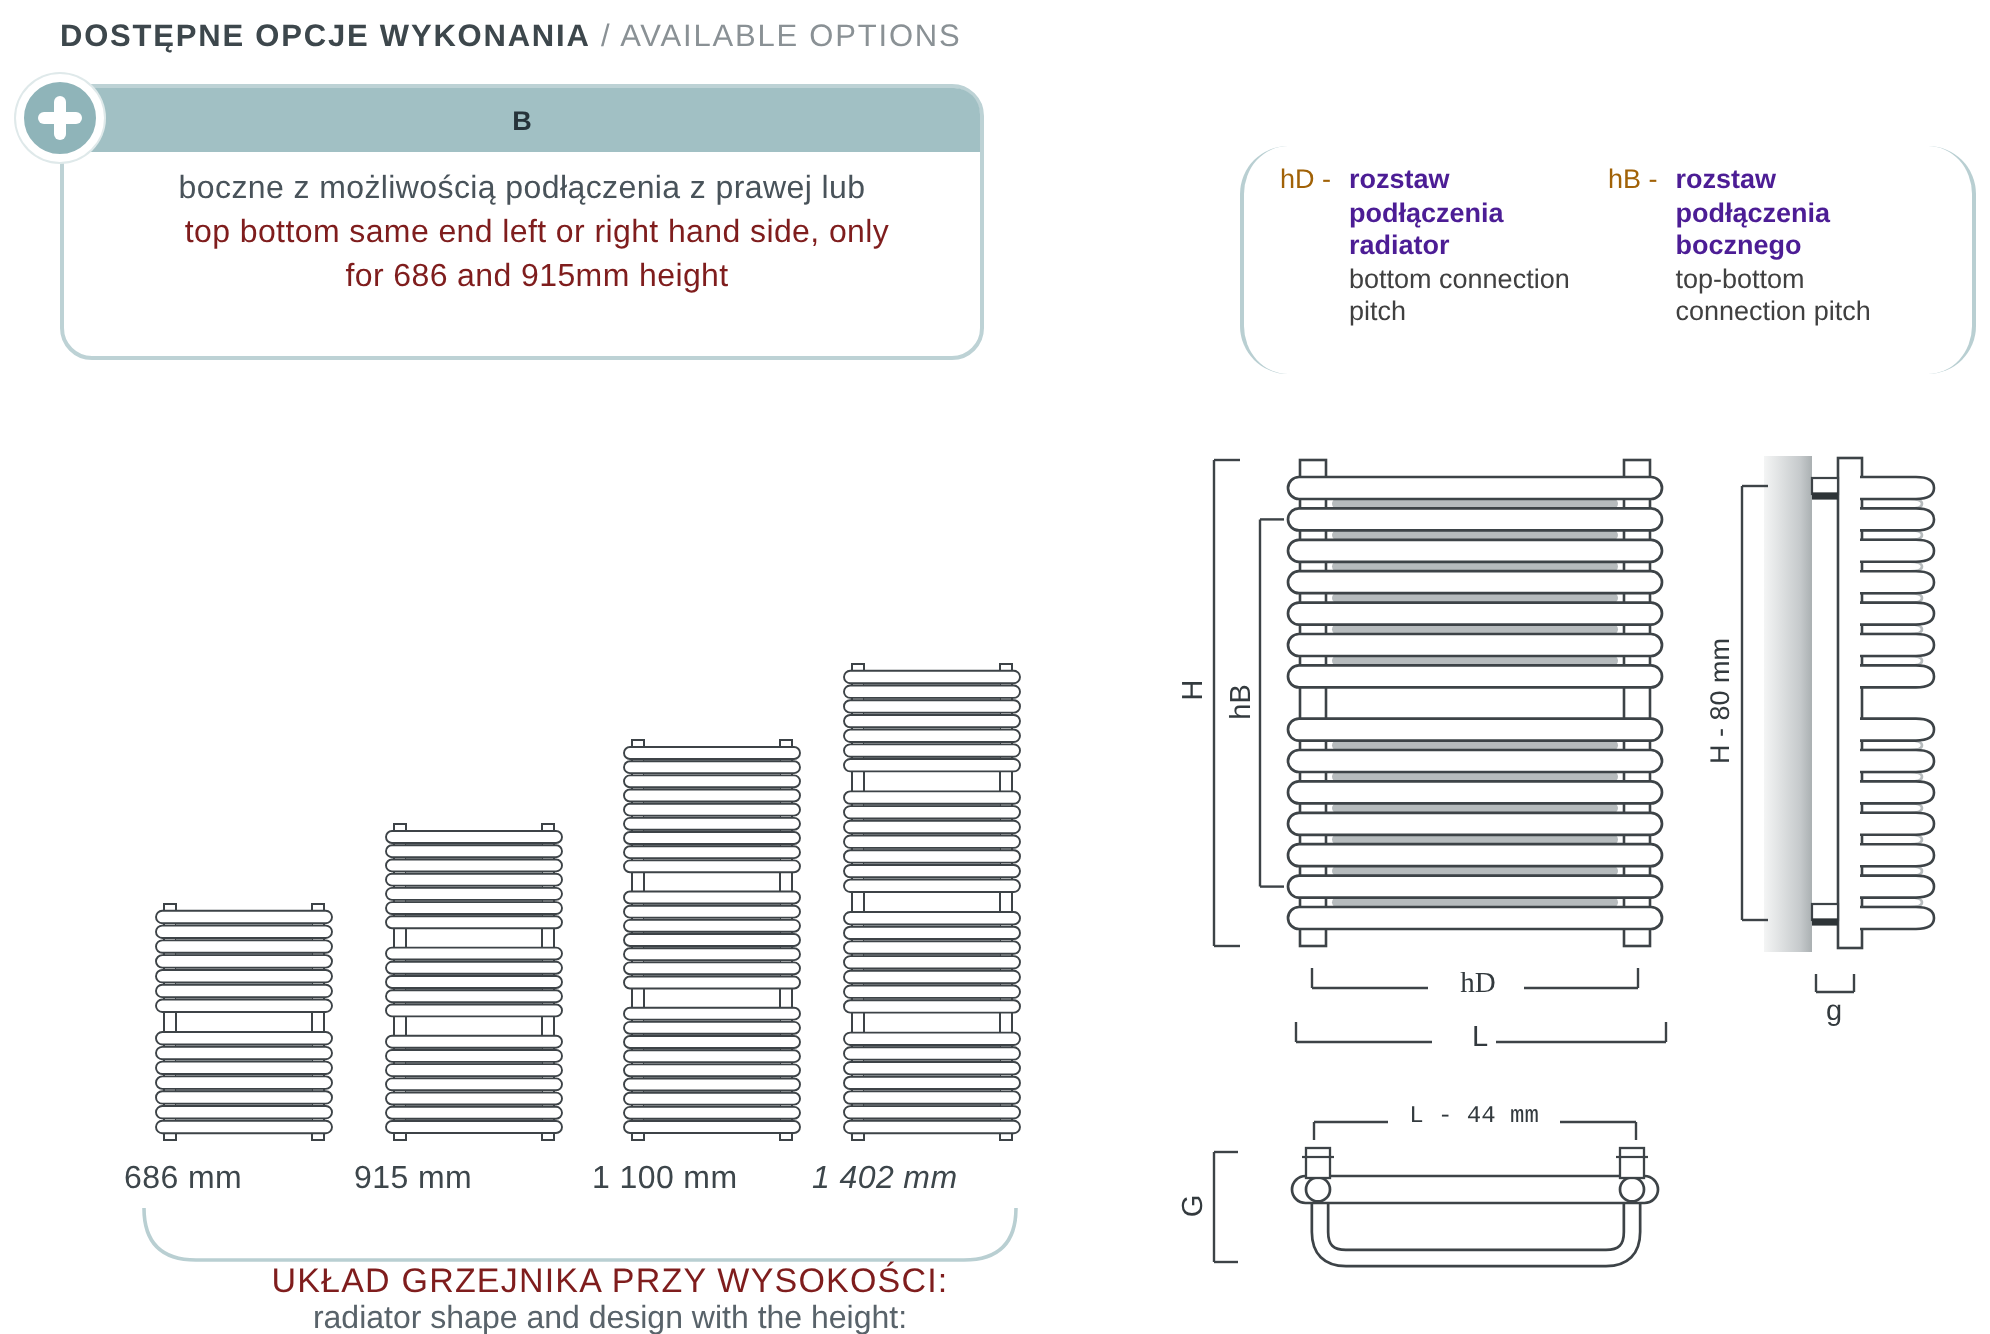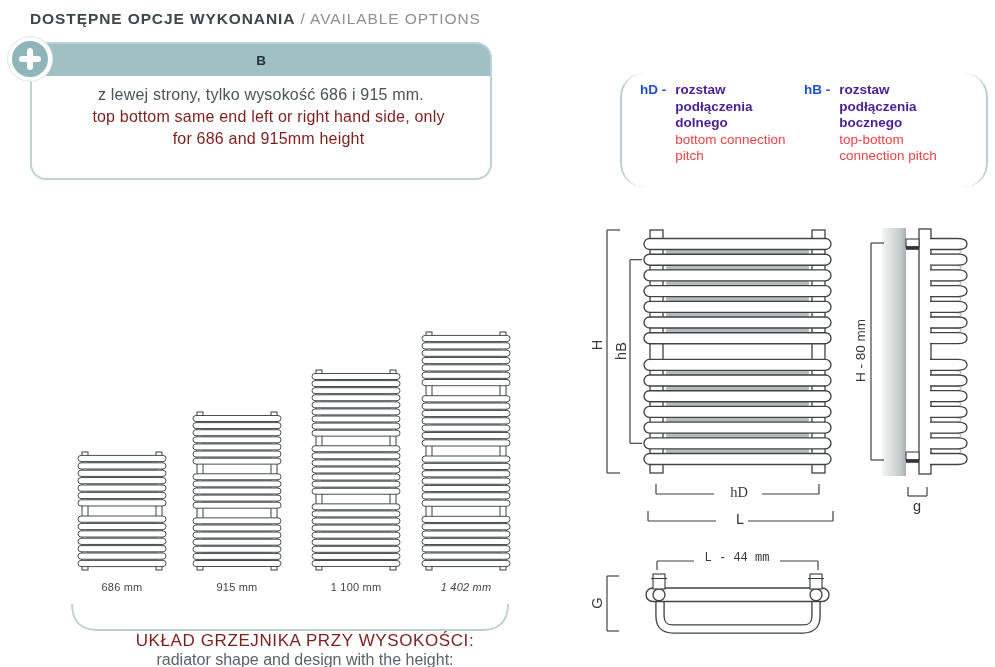--- a/index.html
+++ b/index.html
@@ -24,27 +24,27 @@
               background:#8fb4b9;border:4px solid #fff;box-shadow:0 0 0 1px #dfe9ea;}
   .plus-badge .bar{position:absolute;background:#fff;border-radius:3px;}
   .plus-badge .bar.hor{left:7px;top:15.2px;width:22px;height:5.6px;}
   .plus-badge .bar.ver{left:15.2px;top:7px;width:5.6px;height:22px;}
 
   
   .legend-box{position:absolute;left:620px;top:73px;width:368px;height:114px;
               border-left:2px solid #b9cfd2;border-right:2px solid #b9cfd2;
               border-radius:24px;box-sizing:border-box;}
   .legend-col{position:absolute;top:9px;display:flex;gap:9px;font-size:13.5px;line-height:16.5px;}
-  .legend-sym{font-weight:700;color:#1d4ed8;white-space:nowrap;}
+  .legend-sym{font-weight:400;color:#a16207;white-space:nowrap;}
   .legend-pl{font-weight:700;color:#4c1d95;}
-  .legend-en{color:#ef4444;}
-
-  
-  .rad-label{position:absolute;width:120px;top:581px;text-align:center;
-             font-size:11px;color:#3d464b;letter-spacing:.2px;}
+  .legend-en{color:#404040;}
+
+  
+  .rad-label{position:absolute;width:120px;top:581px;
+             font-size:16px;color:#3d464b;letter-spacing:.2px;}
 
   
   .footer-pl{position:absolute;left:55px;top:631px;width:500px;text-align:center;
              font-size:17px;letter-spacing:.6px;color:#7f1d1d;font-weight:500;}
   .footer-en{position:absolute;left:55px;top:651px;width:500px;text-align:center;
              font-size:16px;color:#59636a;}
 
   
   .dim{position:absolute;font-size:14.5px;color:#333a3e;text-align:center;white-space:nowrap;}
   .dim.rot{transform:rotate(-90deg);}
@@ -346,37 +346,37 @@
       </g>
     </svg>
 
   <div class="page-title">
     <span>DOSTĘPNE OPCJE WYKONANIA</span><span class="en"> / </span><span class="en">AVAILABLE OPTIONS</span>
   </div>
 
   <div class="card">
     <div class="card-header">B</div>
     <div class="card-body">
-      <div>z lewej strony, tylko wysokość 686 i 915 mm.</div>
+      <div>boczne z możliwością podłączenia z prawej lub</div>
       <div class="en-line">top bottom same end left or right hand side, only</div>
       <div class="en-line">for 686 and 915mm height</div>
     </div>
   </div>
   <div class="plus-badge">
     <span class="bar hor"></span>
     <span class="bar ver"></span>
   </div>
 
   <div class="legend-box">
     <div class="legend-col" style="left:18px;">
       <span class="legend-sym">hD -</span>
       <span>
         <div class="legend-pl">rozstaw</div>
         <div class="legend-pl">podłączenia</div>
-        <div class="legend-pl">dolnego</div>
+        <div class="legend-pl">radiator</div>
         <div class="legend-en">bottom connection</div>
         <div class="legend-en">pitch</div>
       </span>
     </div>
     <div class="legend-col" style="left:182px;">
       <span class="legend-sym">hB -</span>
       <span>
         <div class="legend-pl">rozstaw</div>
         <div class="legend-pl">podłączenia</div>
         <div class="legend-pl">bocznego</div>

